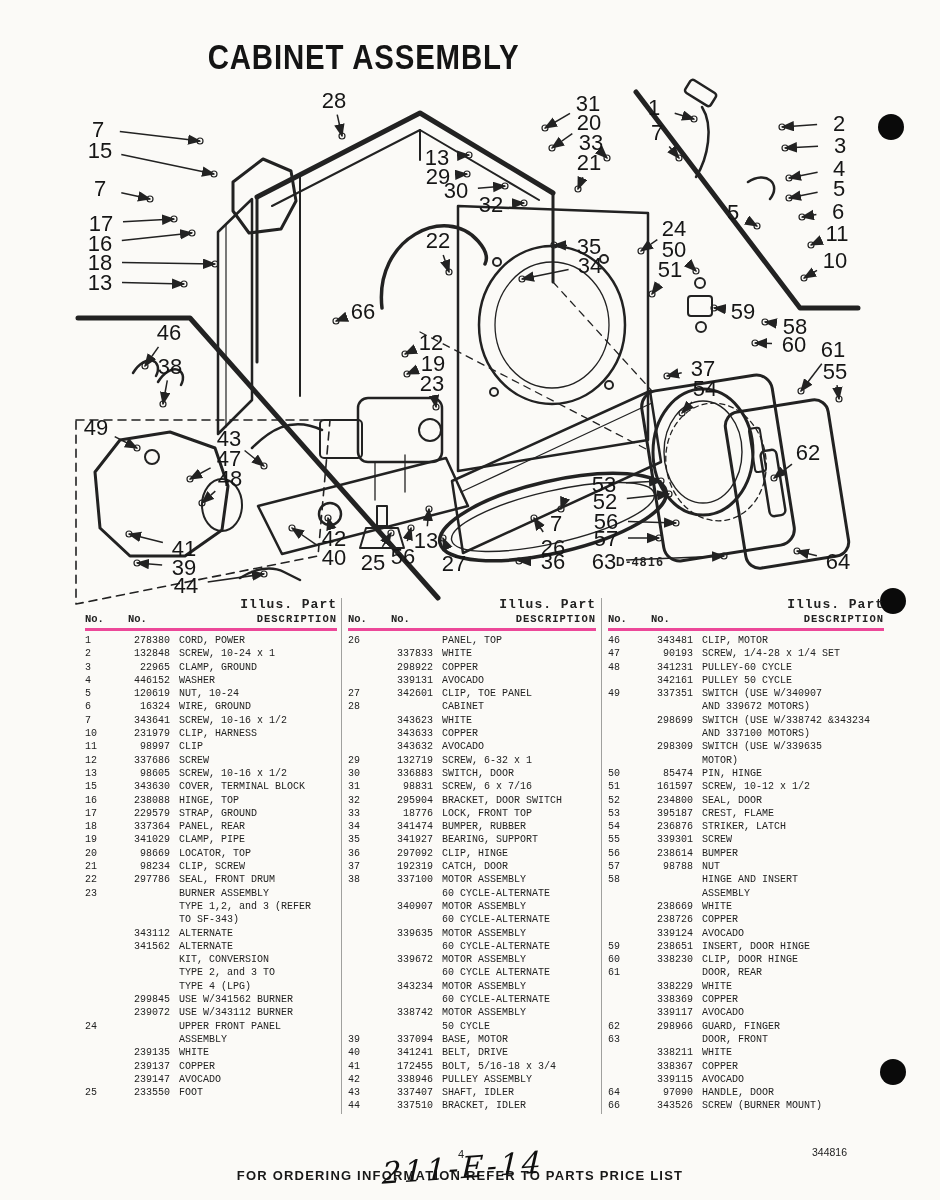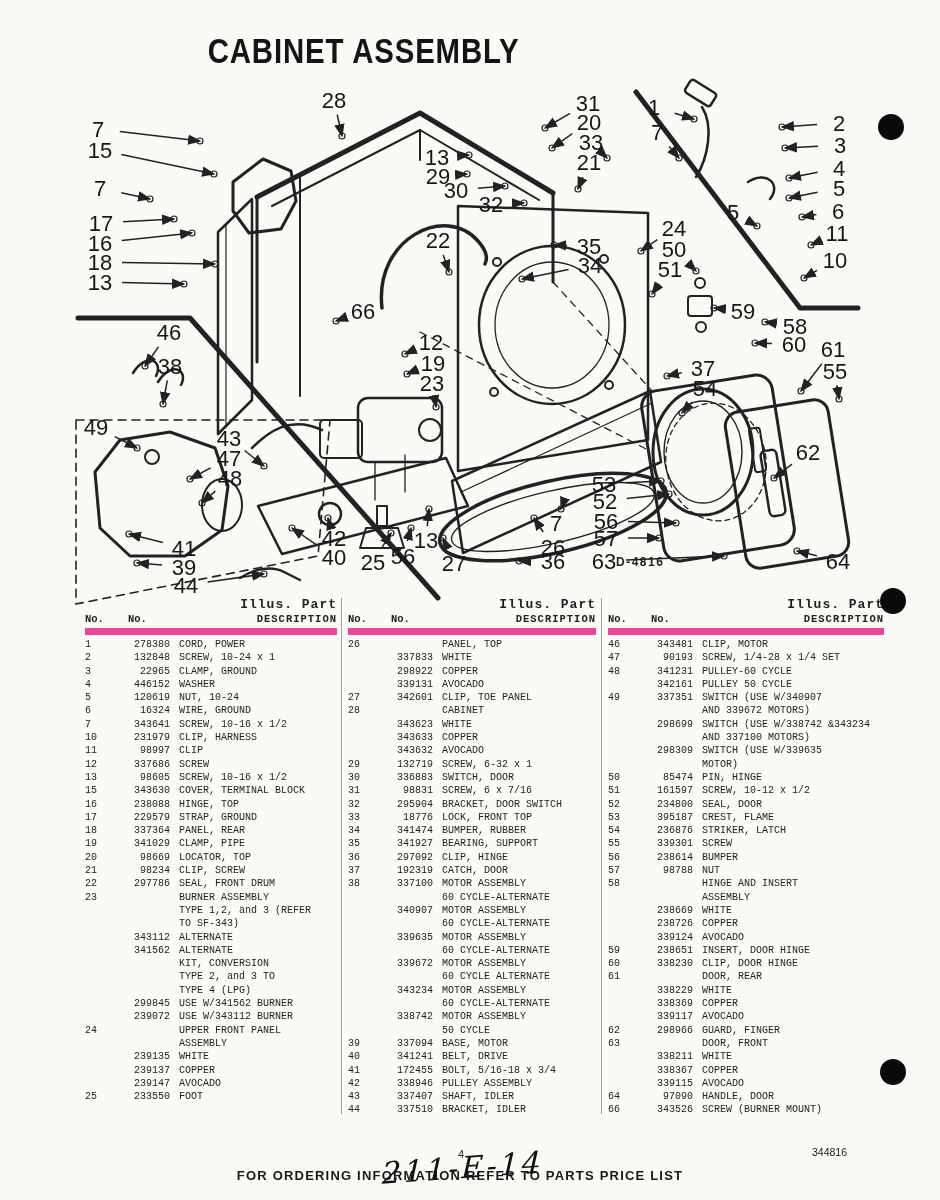--- a/index.html
+++ b/index.html
@@ -1,34 +1,34 @@
 <!DOCTYPE html>
 <html><head>
 <meta charset="utf-8">
 <style>
   html,body{margin:0;padding:0;background:#e8e8e6;}
   .page{position:relative;width:940px;height:1200px;margin:0 auto;background:#fbfaf7;
         font-family:"Liberation Sans",sans-serif;color:#1e1e1e;overflow:hidden;}
-  .title{position:absolute;top:31px;left:0;width:744px;text-align:center;}
+  .title{position:absolute;top:37px;left:0;width:744px;text-align:center;}
   .title span{display:inline-block;transform:translateX(-8px) scaleX(0.84);transform-origin:center;
         font-weight:bold;font-size:35px;letter-spacing:1px;color:#141414;}
   .subtitle{position:absolute;top:76px;left:0;width:940px;text-align:center;}
   .subtitle span{display:inline-block;transform:translateX(-8px) scaleX(0.92);transform-origin:center;
         font-weight:bold;font-size:17px;letter-spacing:1px;color:#1a1a1a;}
   svg#diagram{position:absolute;top:0;left:0;}
   .callout-num{font-family:"Liberation Sans",sans-serif;font-size:22px;fill:#161616;}
   .dcode{position:absolute;left:616px;top:555px;font-size:12px;font-weight:bold;letter-spacing:1.5px;color:#222;}
   .parts-col{position:absolute;top:598px;font-family:"Liberation Mono",monospace;font-size:10px;
         line-height:13.3px;color:#222;}
   .col0{left:85px;width:252px;}
   .col1{left:348px;width:248px;}
   .col2{left:608px;width:276px;}
   .th1{font-weight:bold;font-size:13px;line-height:14px;letter-spacing:1px;text-align:right;}
   .th2{display:grid;grid-template-columns:28px 52px 1fr;column-gap:5px;font-weight:bold;font-size:10.5px;
-        line-height:15px;border-bottom:7px solid #ec4899;padding-bottom:1px;}
+        line-height:15px;border-bottom:3px solid #ec4899;padding-bottom:1px;}
   .th2 .c-part{padding-left:10px;}
   .th2 .c-desc{text-align:right;letter-spacing:1px;}
   .rows{margin-top:3px;}
   .row{display:grid;grid-template-columns:28px 52px 1fr;column-gap:5px;}
   .cell-part{text-align:right;}
   .cell-desc{padding-left:4px;white-space:pre;}
   .vline{position:absolute;top:598px;height:516px;width:1px;background:#555;opacity:.55;}
   .v1{left:341px;} .v2{left:601px;}
   .footer-note{position:absolute;top:1127px;left:0;width:920px;text-align:center;font-weight:bold;
         font-size:13px;letter-spacing:1.2px;color:#181818;margin-top:41px;}

